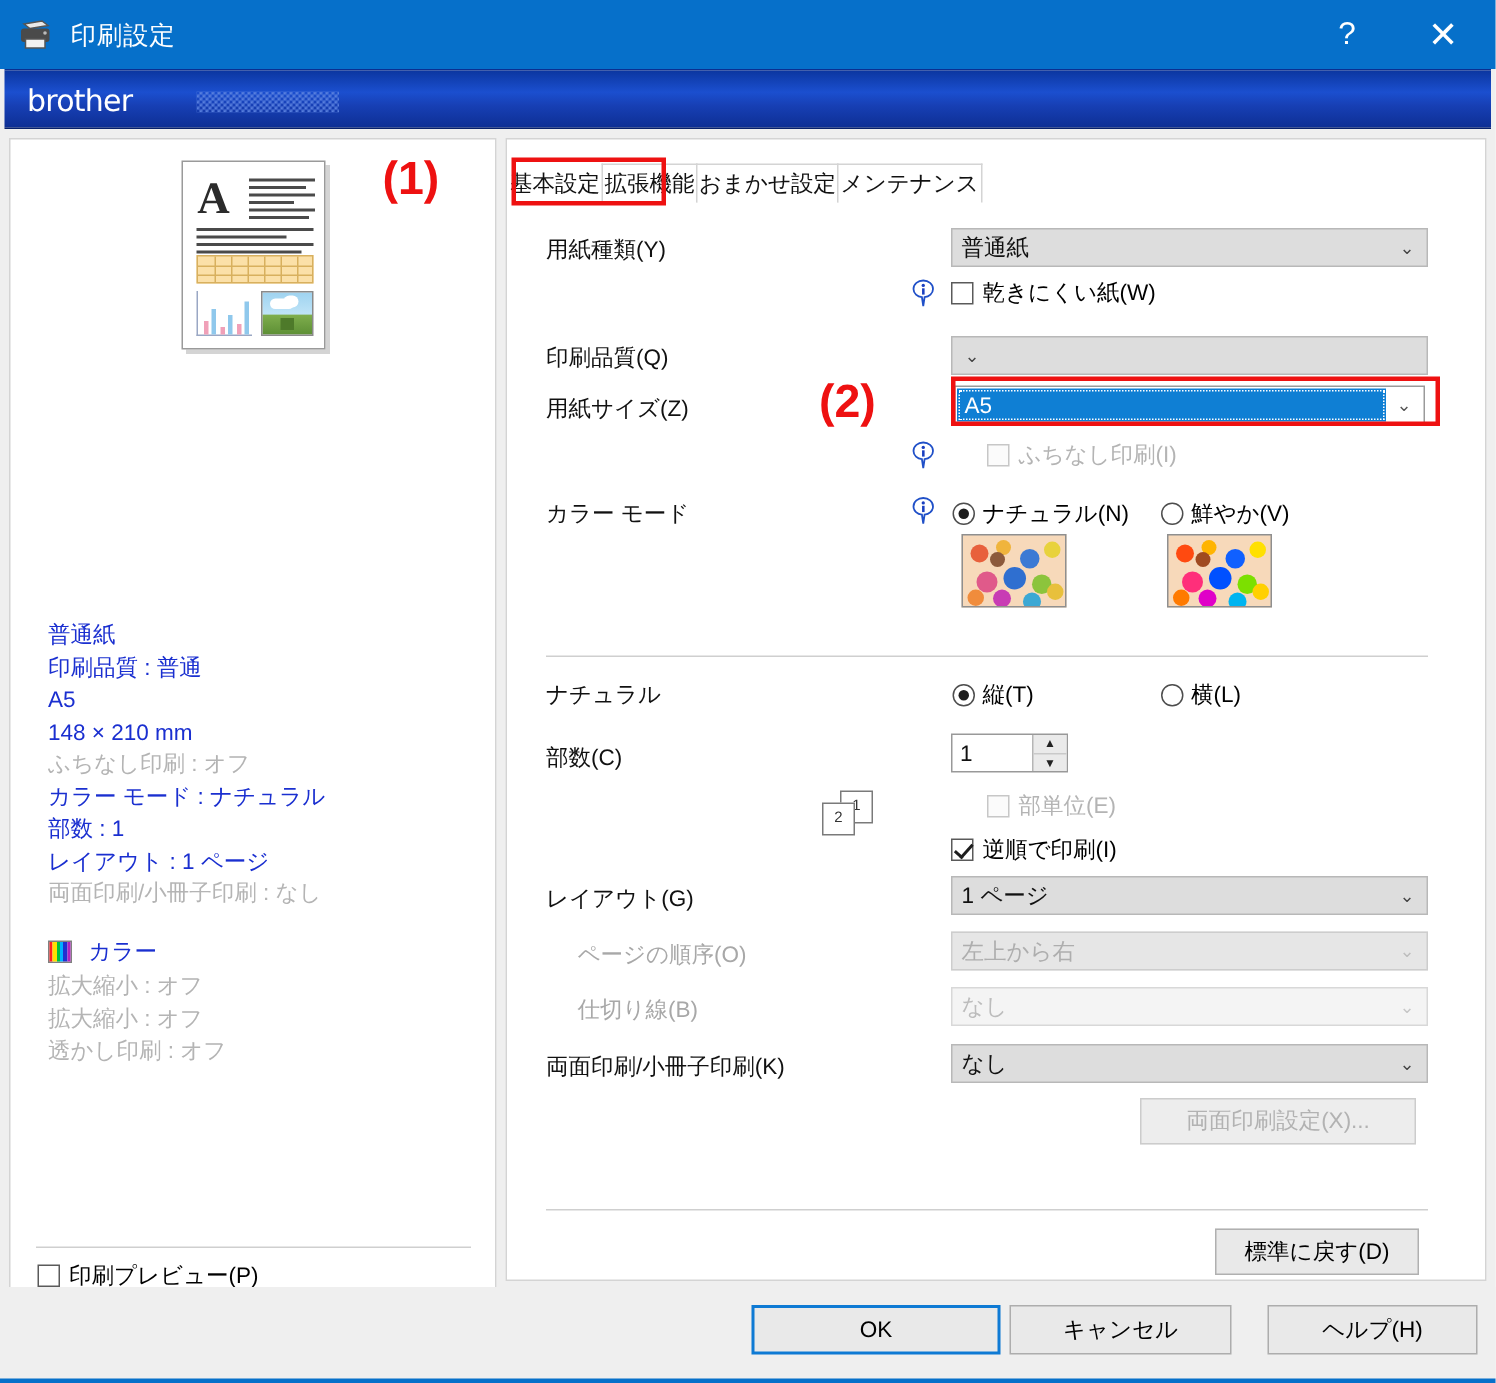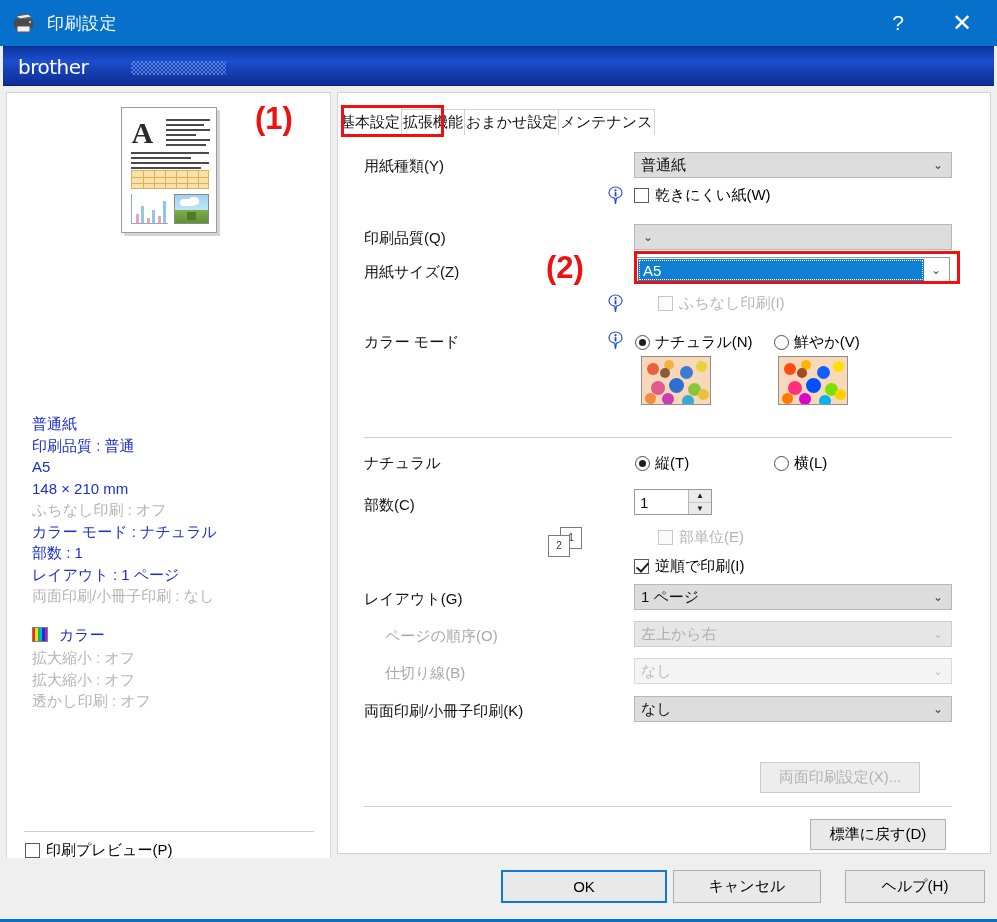--- a/index.html
+++ b/index.html
@@ -482,21 +482,21 @@
       <span class="cv">なし</span>
       <span class="carrow">⌄</span>
     </div>
 
     <div class="lbl" style="left:26px;top:568px">両面印刷/小冊子印刷(K)</div>
     <div class="combo" style="left:296px;top:562px;width:318px">
       <span class="cv">なし</span>
       <span class="carrow">⌄</span>
     </div>
 
-    <div class="gbtn dim" style="left:422px;top:628px;width:160px">両面印刷設定(X)...</div>
+    <div class="gbtn dim" style="left:422px;top:598px;width:184px">両面印刷設定(X)...</div>
 
     <div class="hr" style="left:26px;top:672px;width:588px"></div>
 
     <div class="gbtn" style="left:472px;top:685px;width:136px">標準に戻す(D)</div>
   </div>
 
   <div class="anno-2">(2)</div>
   <div class="anno-box-size"></div>
 
   <div class="footer">

